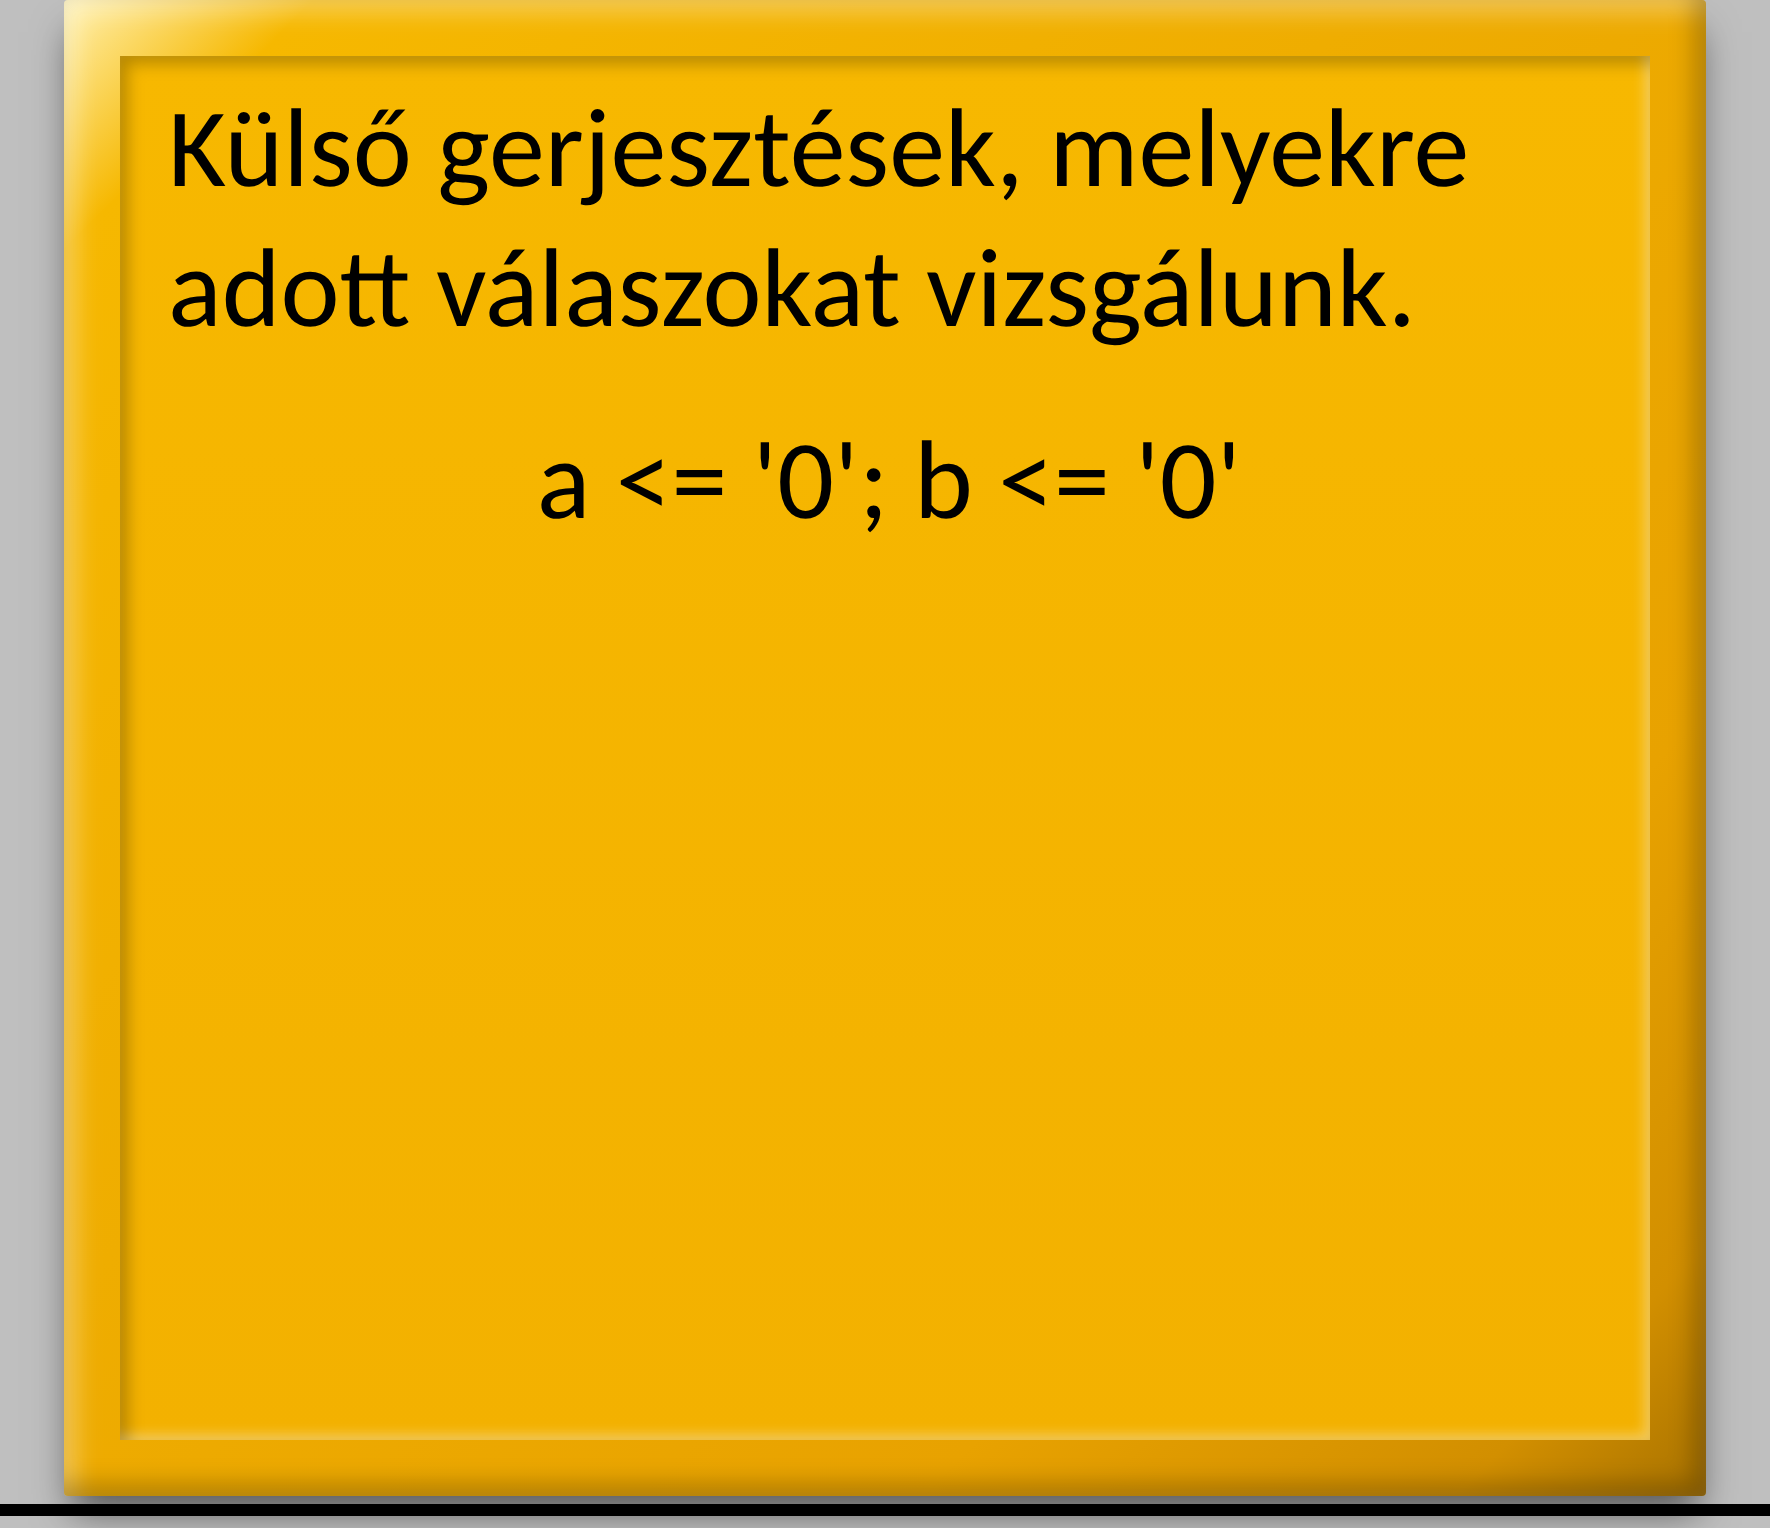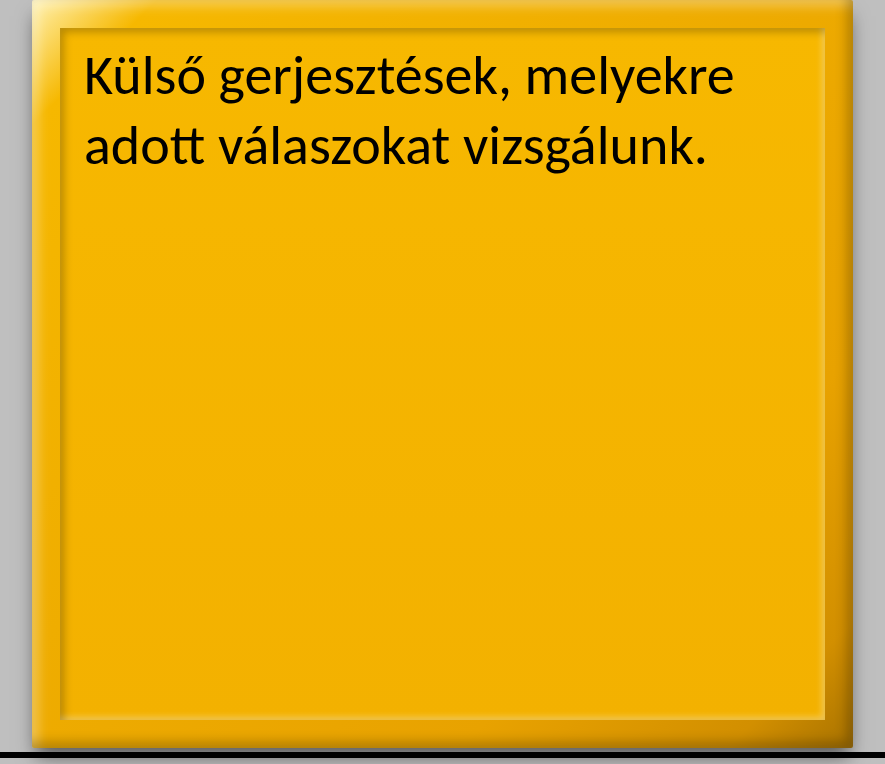--- a/index.html
+++ b/index.html
@@ -78,17 +78,18 @@
     }
   </style>
 </head>
 <body>
 
 <div class="panel-wrap">
   <div class="bevel-outer">
     <div class="bevel-inner">
       <div class="content">
         <p class="para">Külső gerjesztések, melyekre adott válaszokat vizsgálunk.</p>
+        <p class="para">a &lt;= '0';  b &lt;= '0'</p>
       </div>
     </div>
   </div>
   <div class="blackbar"></div>
 </div>
 
 </body></html>

